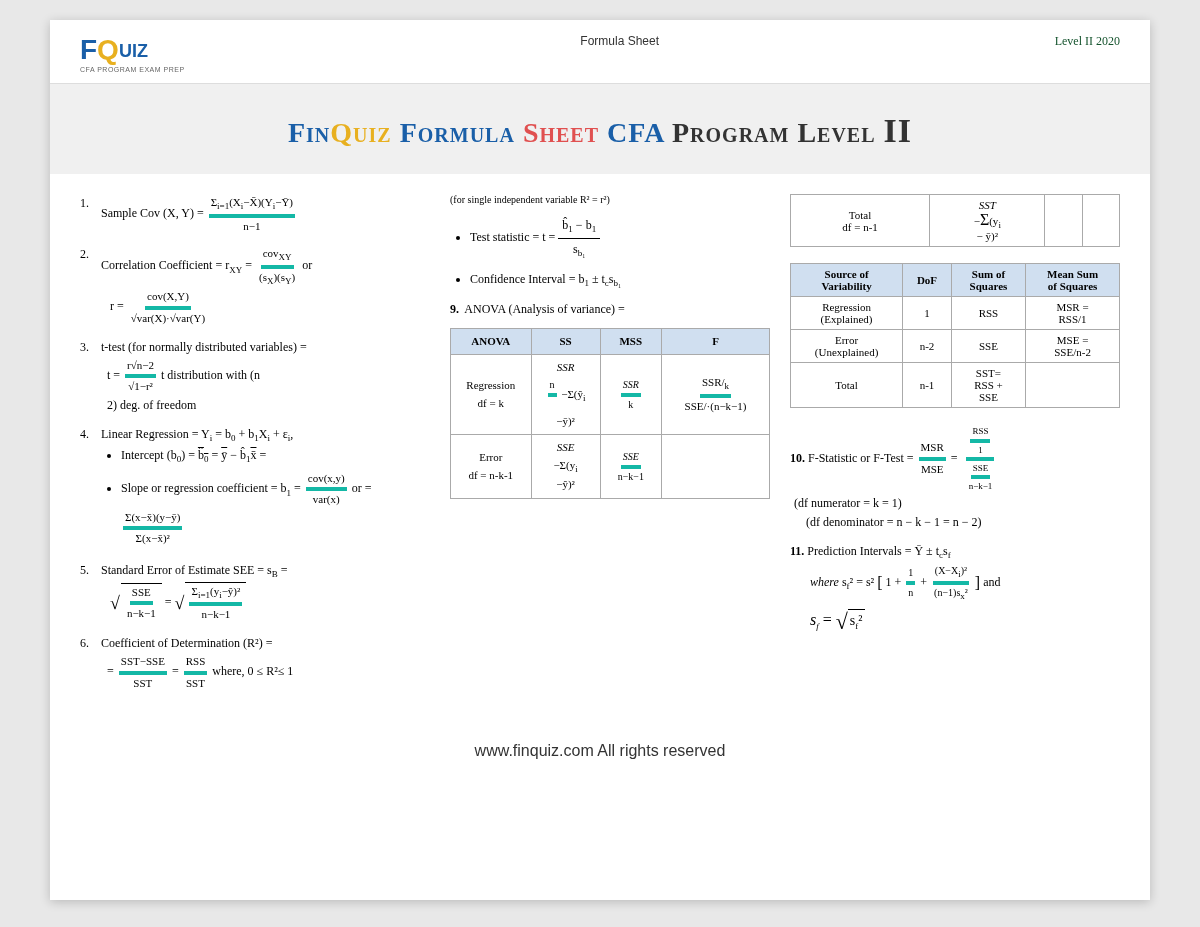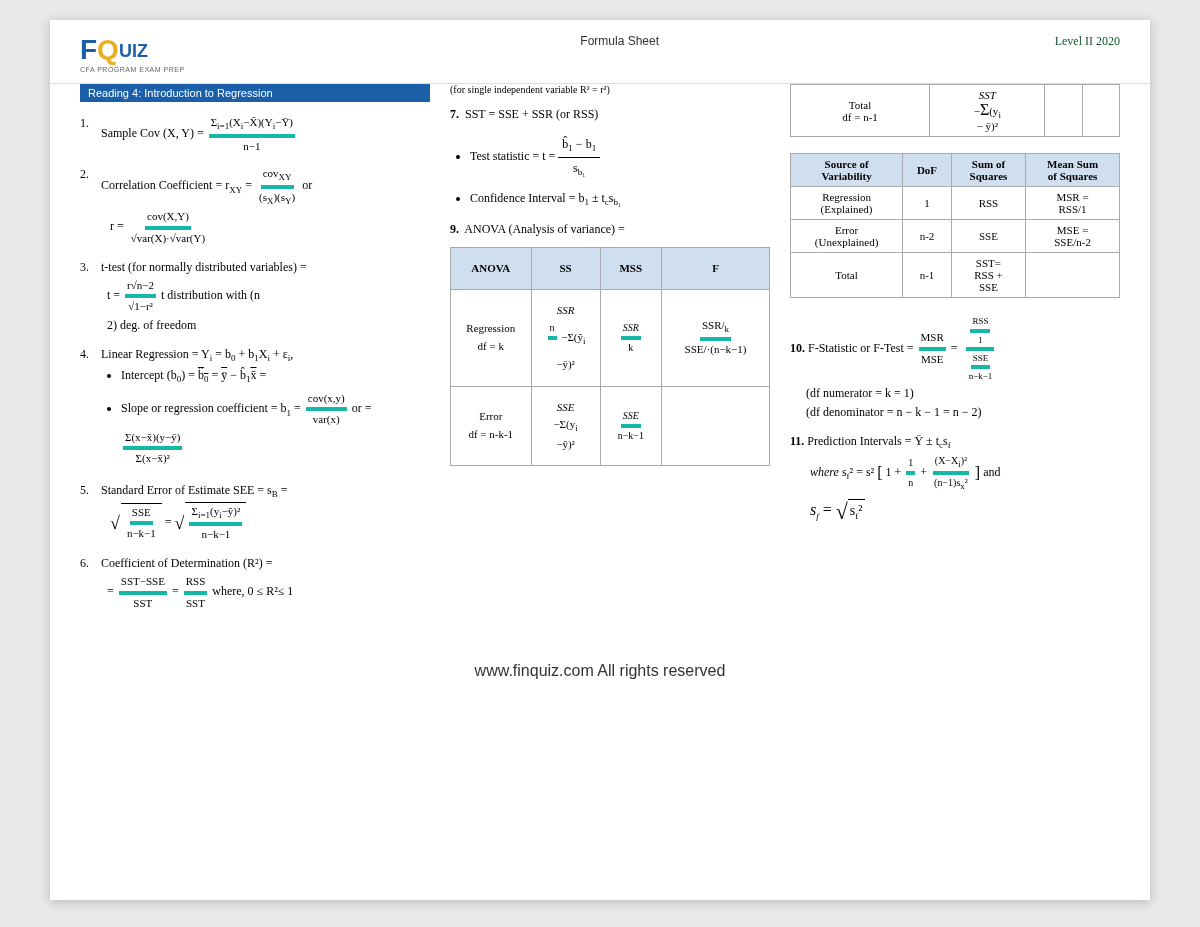--- a/index.html
+++ b/index.html
@@ -134,21 +134,21 @@
     .bullet-list li { margin-bottom: 3px; }
     
     .anova-table {
       border-collapse: collapse;
       font-size: 11px;
       width: 100%;
       margin-top: 8px;
     }
     .anova-table th, .anova-table td {
       border: 1px solid #aaa;
-      padding: 12px 6px;
+      padding: 4px 6px;
       text-align: center;
       vertical-align: middle;
     }
     .anova-table th {
       background: #d0dff0;
       font-weight: bold;
     }
     
     .small-table {
       border-collapse: collapse;
@@ -210,25 +210,31 @@
         <span class="logo-fq">
           <span class="logo-f">F</span><span class="logo-q">Q</span><span class="logo-quiz">UIZ</span>
         </span>
         <span class="logo-subtitle">CFA PROGRAM EXAM PREP</span>
       </div>
     </div>
     <div class="header-center">Formula Sheet</div>
     <div class="header-right">Level II 2020</div>
   </div>
 
+  <div class="title-banner">
+    <div class="title-text">
+      <span class="title-fin">Fin</span><span class="title-quiz">Quiz</span>
+      <span class="title-formula"> Formula </span><span class="title-sheet">Sheet</span>
+      <span class="title-cfa"> CFA </span><span class="title-program">Program </span><span class="title-level">Level </span><span class="title-ii">II</span>
+    </div>
+  </div>
 
   <div class="content">
 
     <div class="left-col">
-      <div class="section-header">Reading 4: Introduction to Regression</div>
 
       <div class="formula-item">
         <span class="num">1.</span>
         <span class="content-text">
           Sample Cov (X, Y) = 
           <span class="fraction">
             <span class="num-f">Σ<sub>i=1</sub>(X<sub>i</sub>−X̄)(Y<sub>i</sub>−Ȳ)</span>
             <span class="den-f">n−1</span>
           </span>
         </span>
@@ -333,23 +339,20 @@
           where, 0 ≤ R²≤ 1
         </span>
       </div>
     </div>
 
     <div class="middle-col">
       <div style="margin-bottom:10px; font-size:10px;">
         (for single independent variable R² = r²)
       </div>
 
-      <div class="formula-item">
-        <b>7.</b>&nbsp; SST = SSE + SSR (or RSS)
-      </div>
 
 
       <div class="formula-item">
         <ul class="bullet-list">
           <li>
             Test statistic = t = 
             <span class="test-stat">
               <span class="top">b̂<sub>1</sub> − b<sub>1</sub></span>
               <span class="bot">s<sub>b₁</sub></span>
             </span>
@@ -477,21 +480,21 @@
             </span>
           </span>
           <span class="den-f">
             <span class="fraction" style="font-size:9px;">
               <span class="num-f">SSE</span>
               <span class="den-f">n−k−1</span>
             </span>
           </span>
         </span>
         <br>
-        <span style="margin-left:16px;">(df numerator = k = 1)</span><br>
+        <span style="margin-left:4px;">(df numerator = k = 1)</span><br>
         <span style="margin-left:16px;">(df denominator = n − k − 1 = n − 2)</span>
       </div>
 
       <div class="formula-item" style="margin-top:10px;">
         <b>11.</b> Prediction Intervals = Ȳ ± t<sub>c</sub>s<sub>f</sub><br>
         <span style="margin-left:20px;">
           <i>where</i> s<sub>f</sub>² = s²
           <span style="font-size:16px; vertical-align:middle;">[</span>
           1 + 
           <span class="fraction" style="font-size:10px; vertical-align:middle;">

